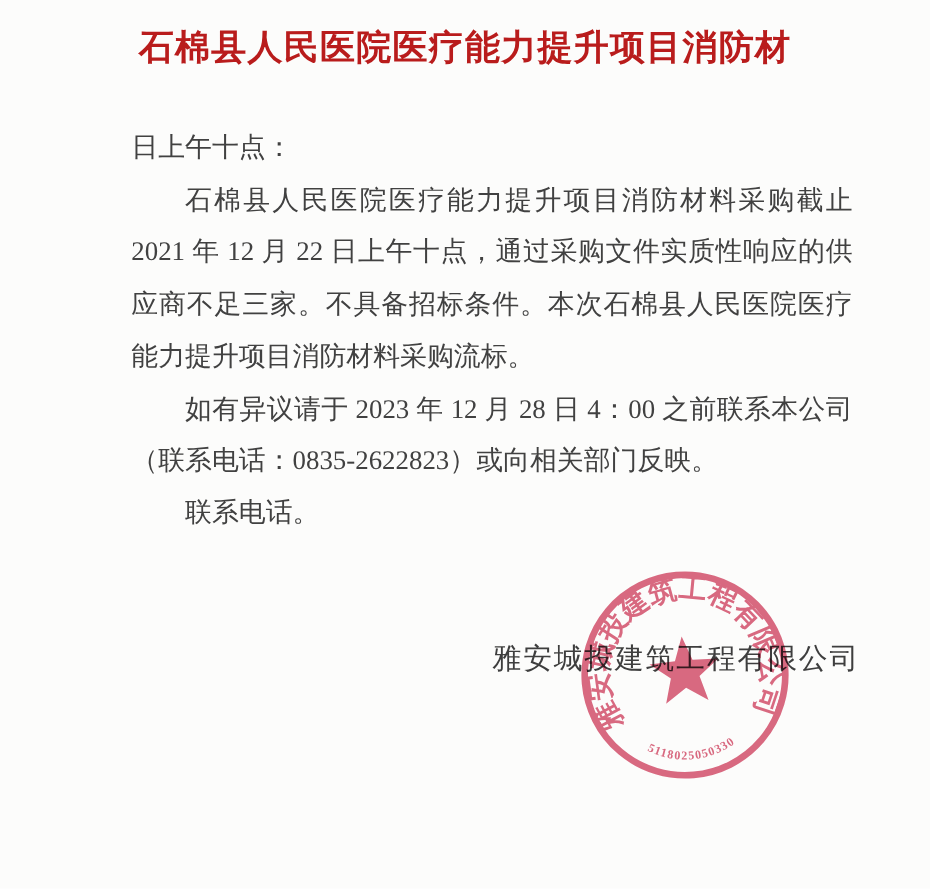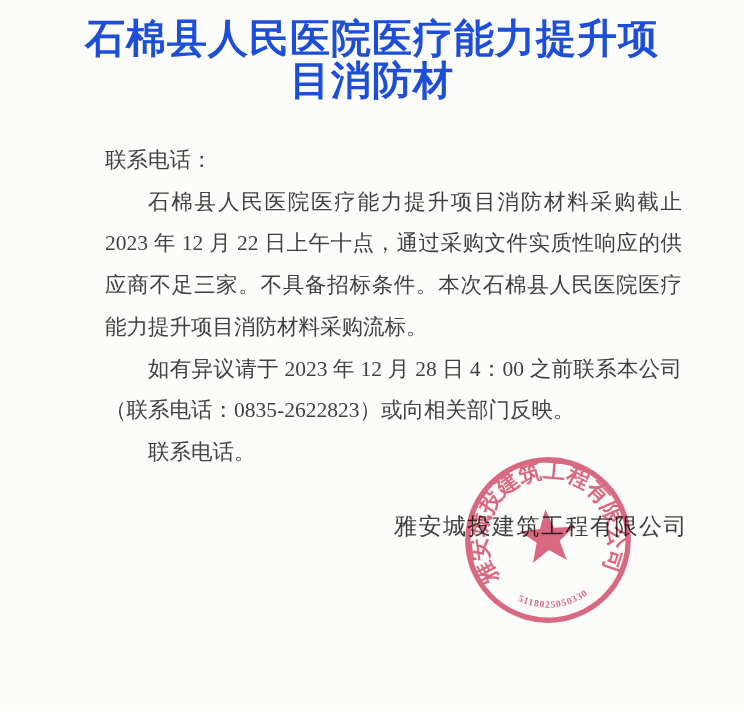--- a/index.html
+++ b/index.html
@@ -13,24 +13,24 @@
     position: relative;
     width: 744px; height: 711px;
     background: #fcfcfb;
     color: #3e3e3e;
     overflow: hidden;
   }
   .title {
     margin: 18px auto 0 auto;
     width: 600px;
     text-align: center;
-    font-size: 40px;
+    font-size: 28px;
     line-height: 42px;
     font-weight: bold;
-    color: #1d4ed8;
+    color: #b91c1c;
     letter-spacing: 1px;
   }
   .body-text {
     margin: 38px 62px 0 105px;
     font-size: 21.5px;
     line-height: 41.7px;
     color: #414141;
     text-align: justify;
     text-justify: inter-character;
   }
@@ -66,22 +66,22 @@
   }
 </style>
 </head>
 <body>
 
 <div class="page">
 
   <h1 class="title"><span>石棉县人民医院医疗能力提升项目消防材</span><br></h1>
 
   <div class="body-text">
-    <p class="salutation">联系电话：</p>
-    <p class="para">石棉县人民医院医疗能力提升项目消防材料采购截止 2023 年 12 月 22 日上午十点，通过采购文件实质性响应的供应商不足三家。不具备招标条件。本次石棉县人民医院医疗能力提升项目消防材料采购流标。</p>
+    <p class="salutation">日上午十点：</p>
+    <p class="para">石棉县人民医院医疗能力提升项目消防材料采购截止 2021 年 12 月 22 日上午十点，通过采购文件实质性响应的供应商不足三家。不具备招标条件。本次石棉县人民医院医疗能力提升项目消防材料采购流标。</p>
     <p class="para">如有异议请于 2023 年 12 月 28 日 4：00 之前联系本公司（联系电话：0835-2622823）或向相关部门反映。</p>
     <p class="para">联系电话。</p>
   </div>
 
   <div class="sig-company">雅安城投建筑工程有限公司</div>
 
 
   <svg class="seal" viewBox="0 0 180 180">
     <defs>
       <path id="sealTopArc" d="M 44.7 135.3 A 64 64 0 1 1 135.3 135.3" fill="none"></path>

